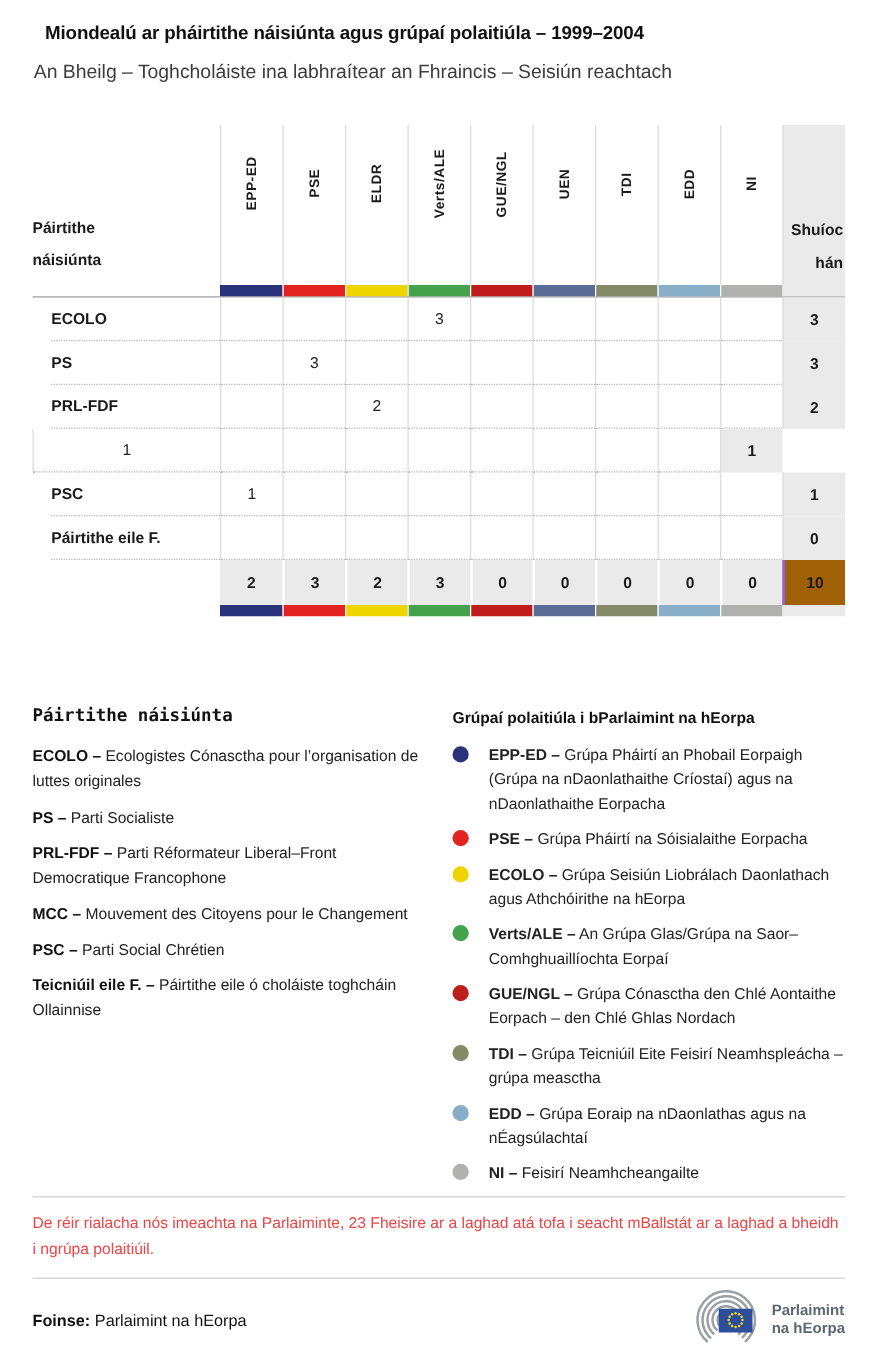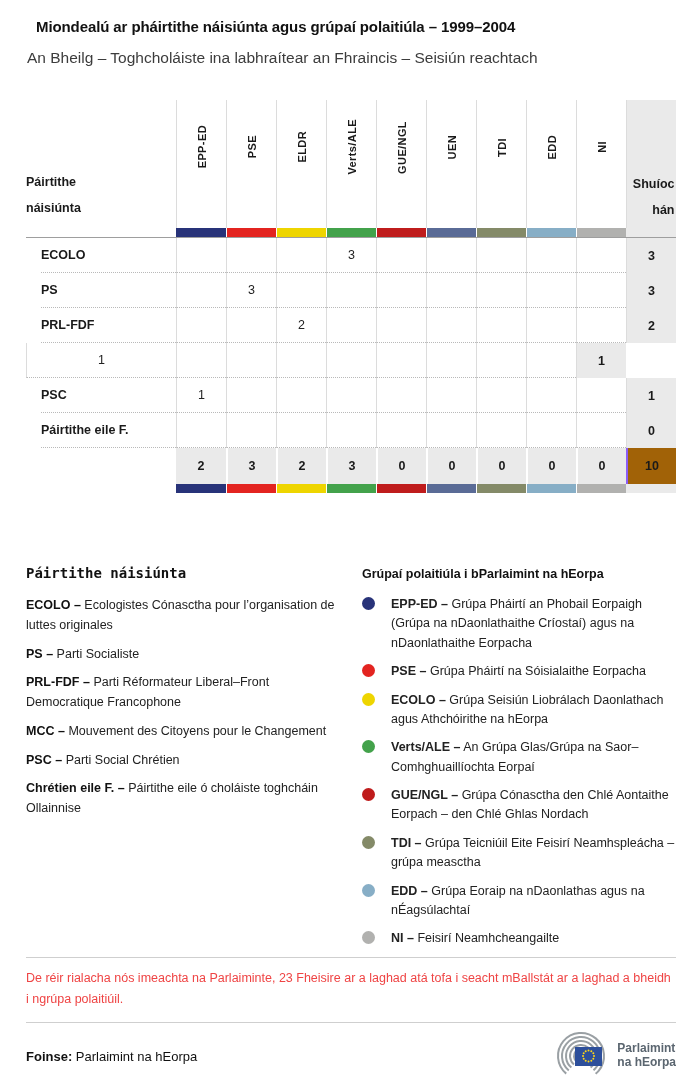--- a/index.html
+++ b/index.html
@@ -228,21 +228,21 @@
 
 <div class="legend">
   <div class="legend-left">
     <h3>Páirtithe náisiúnta</h3>
     <div id="party-items">
         <div class="party-item"><strong>ECOLO –</strong> <span>Ecologistes Cónasctha pour l’organisation de luttes originales</span></div>
         <div class="party-item"><strong>PS –</strong> <span>Parti Socialiste</span></div>
         <div class="party-item"><strong>PRL-FDF –</strong> <span>Parti Réformateur Liberal–Front Democratique Francophone</span></div>
         <div class="party-item"><strong>MCC –</strong> <span>Mouvement des Citoyens pour le Changement</span></div>
         <div class="party-item"><strong>PSC –</strong> <span>Parti Social Chrétien</span></div>
-        <div class="party-item"><strong>Chrétien eile F. –</strong> <span>Páirtithe eile ó choláiste toghcháin Ollainnise</span></div>
+        <div class="party-item"><strong>Teicniúil eile F. –</strong> <span>Páirtithe eile ó choláiste toghcháin Ollainnise</span></div>
       </div>
   </div>
   <div class="legend-right">
     <h3>Grúpaí polaitiúla i bParlaimint na hEorpa</h3>
     <div id="group-items">
         <div class="group-item">
           <span class="dot" style="background: rgb(40, 51, 121);"></span>
           <span><strong>EPP-ED –</strong> <span>Grúpa Pháirtí an Phobail Eorpaigh (Grúpa na nDaonlathaithe Críostaí) agus na nDaonlathaithe Eorpacha</span></span>
         </div>
         <div class="group-item">

